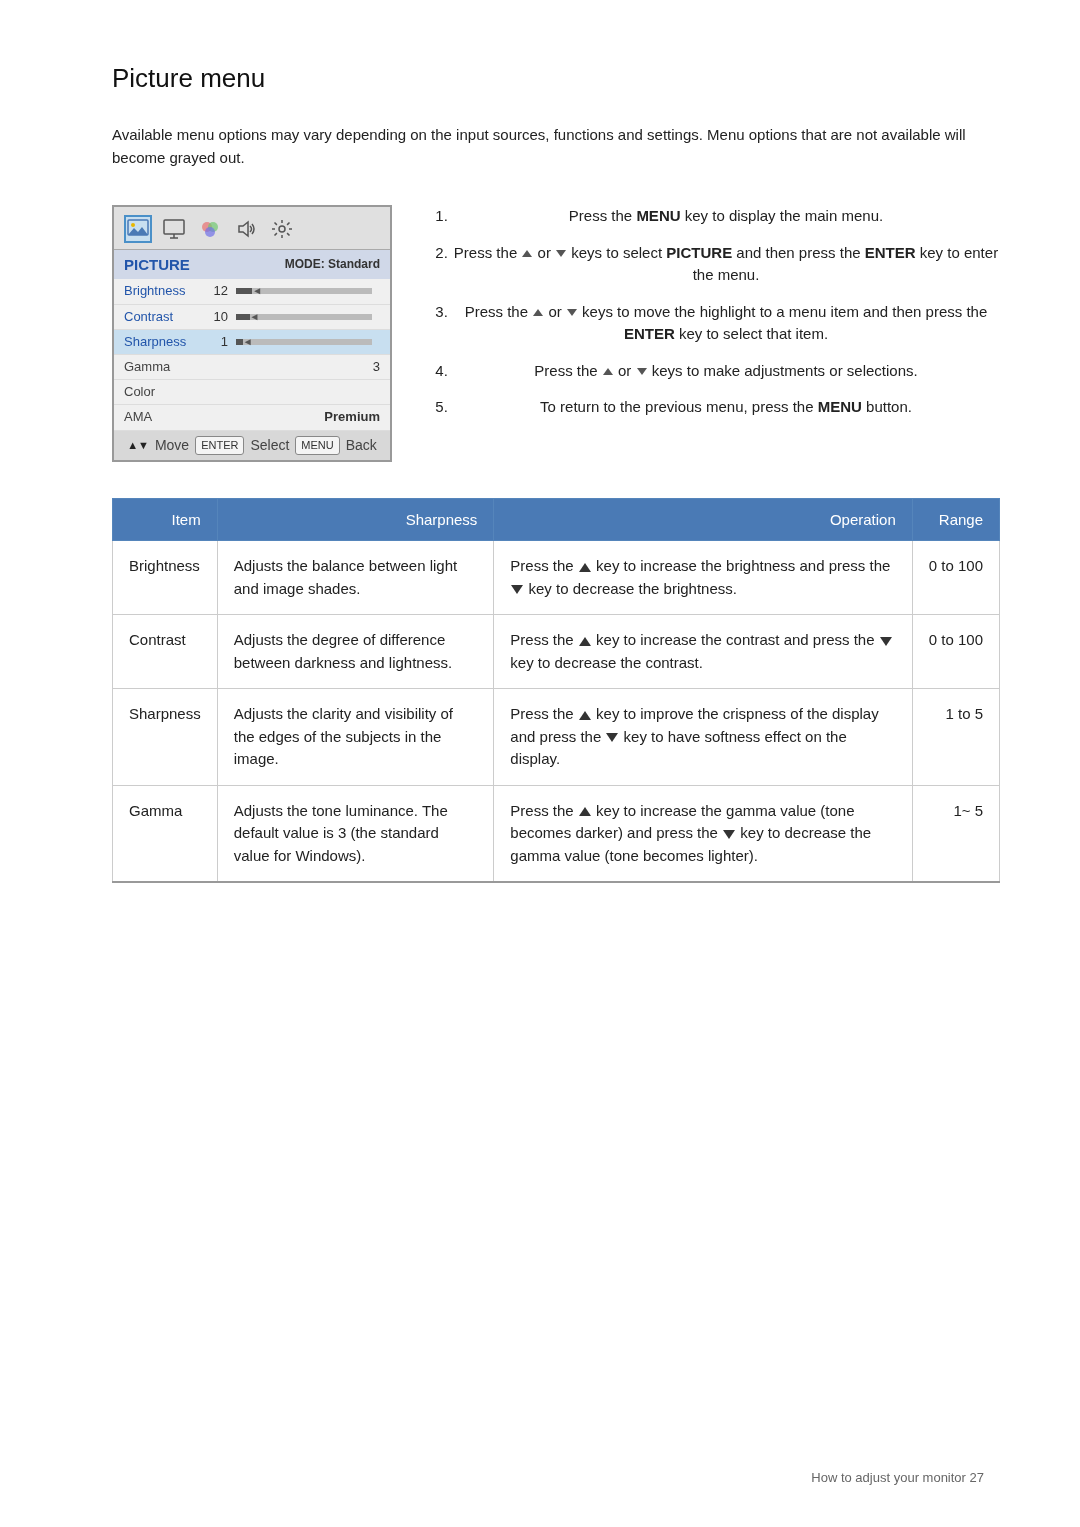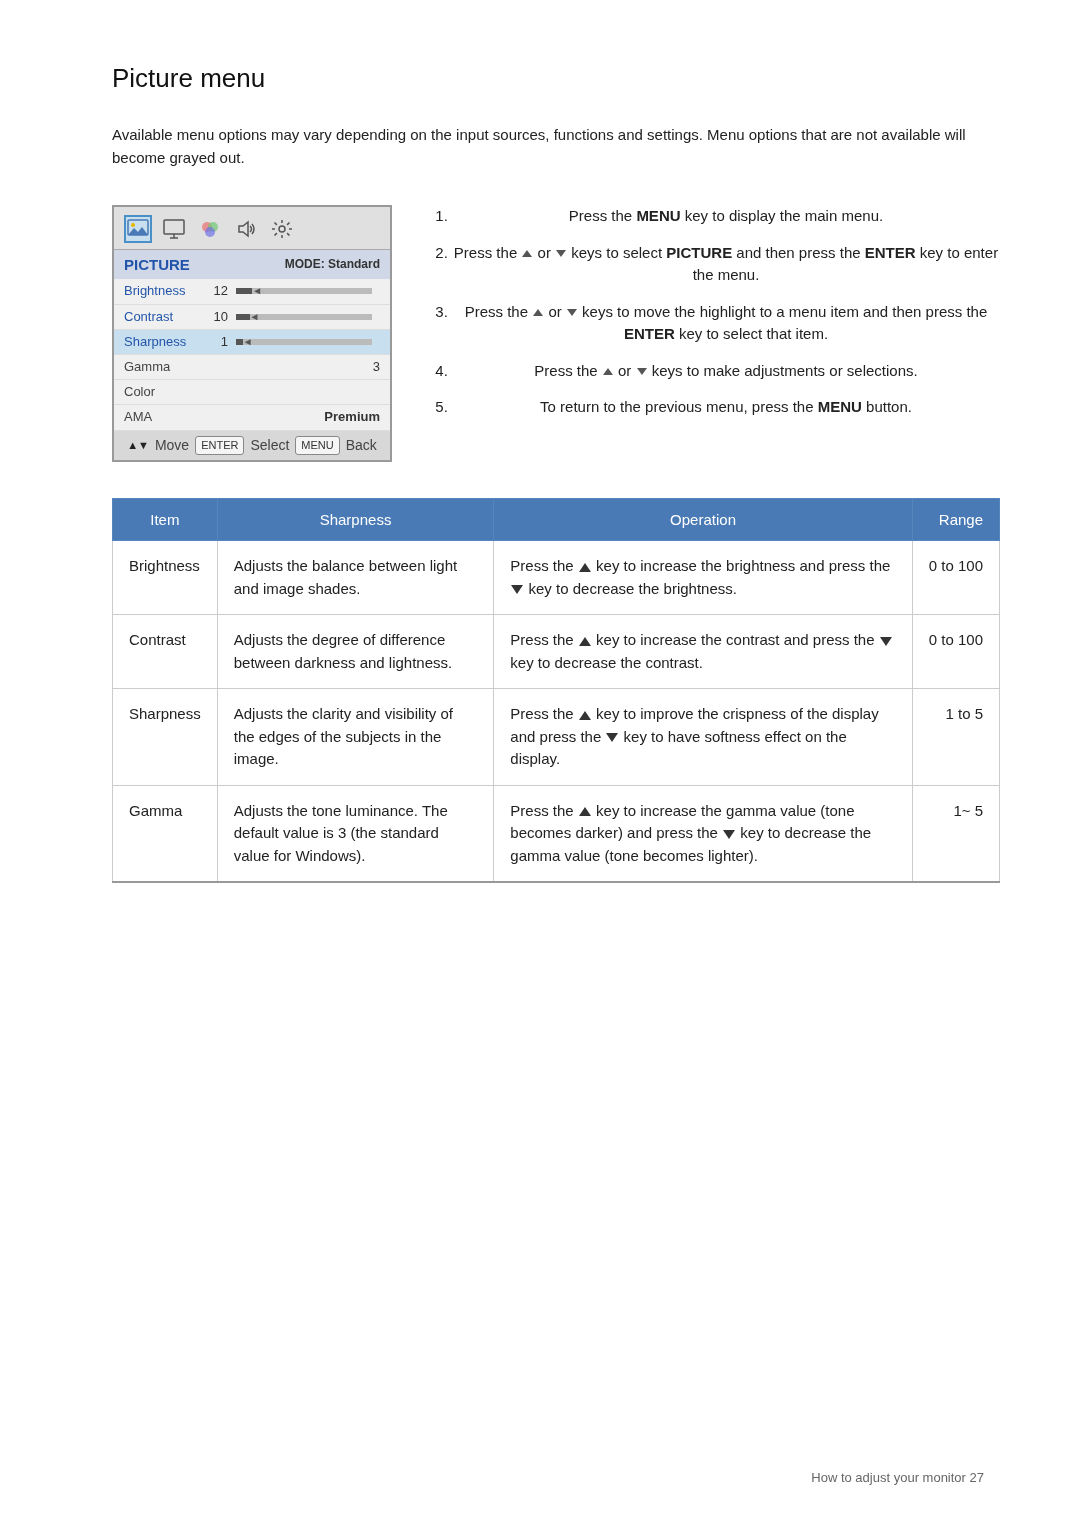--- a/index.html
+++ b/index.html
@@ -176,21 +176,21 @@
       border-collapse: collapse;
       margin-top: 10px;
       font-size: 15px;
     }
     .data-table thead tr {
       background: #4a7ab5;
       color: #fff;
     }
     .data-table thead th {
       padding: 10px 16px;
-      text-align: center;
+      text-align: right;
       font-weight: normal;
       border: 1px solid #5585bb;
     }
     .data-table thead th.range-col {
       text-align: right;
     }
     .data-table tbody tr {
       border-bottom: 1px solid #ccc;
     }
     .data-table tbody tr:last-child {

